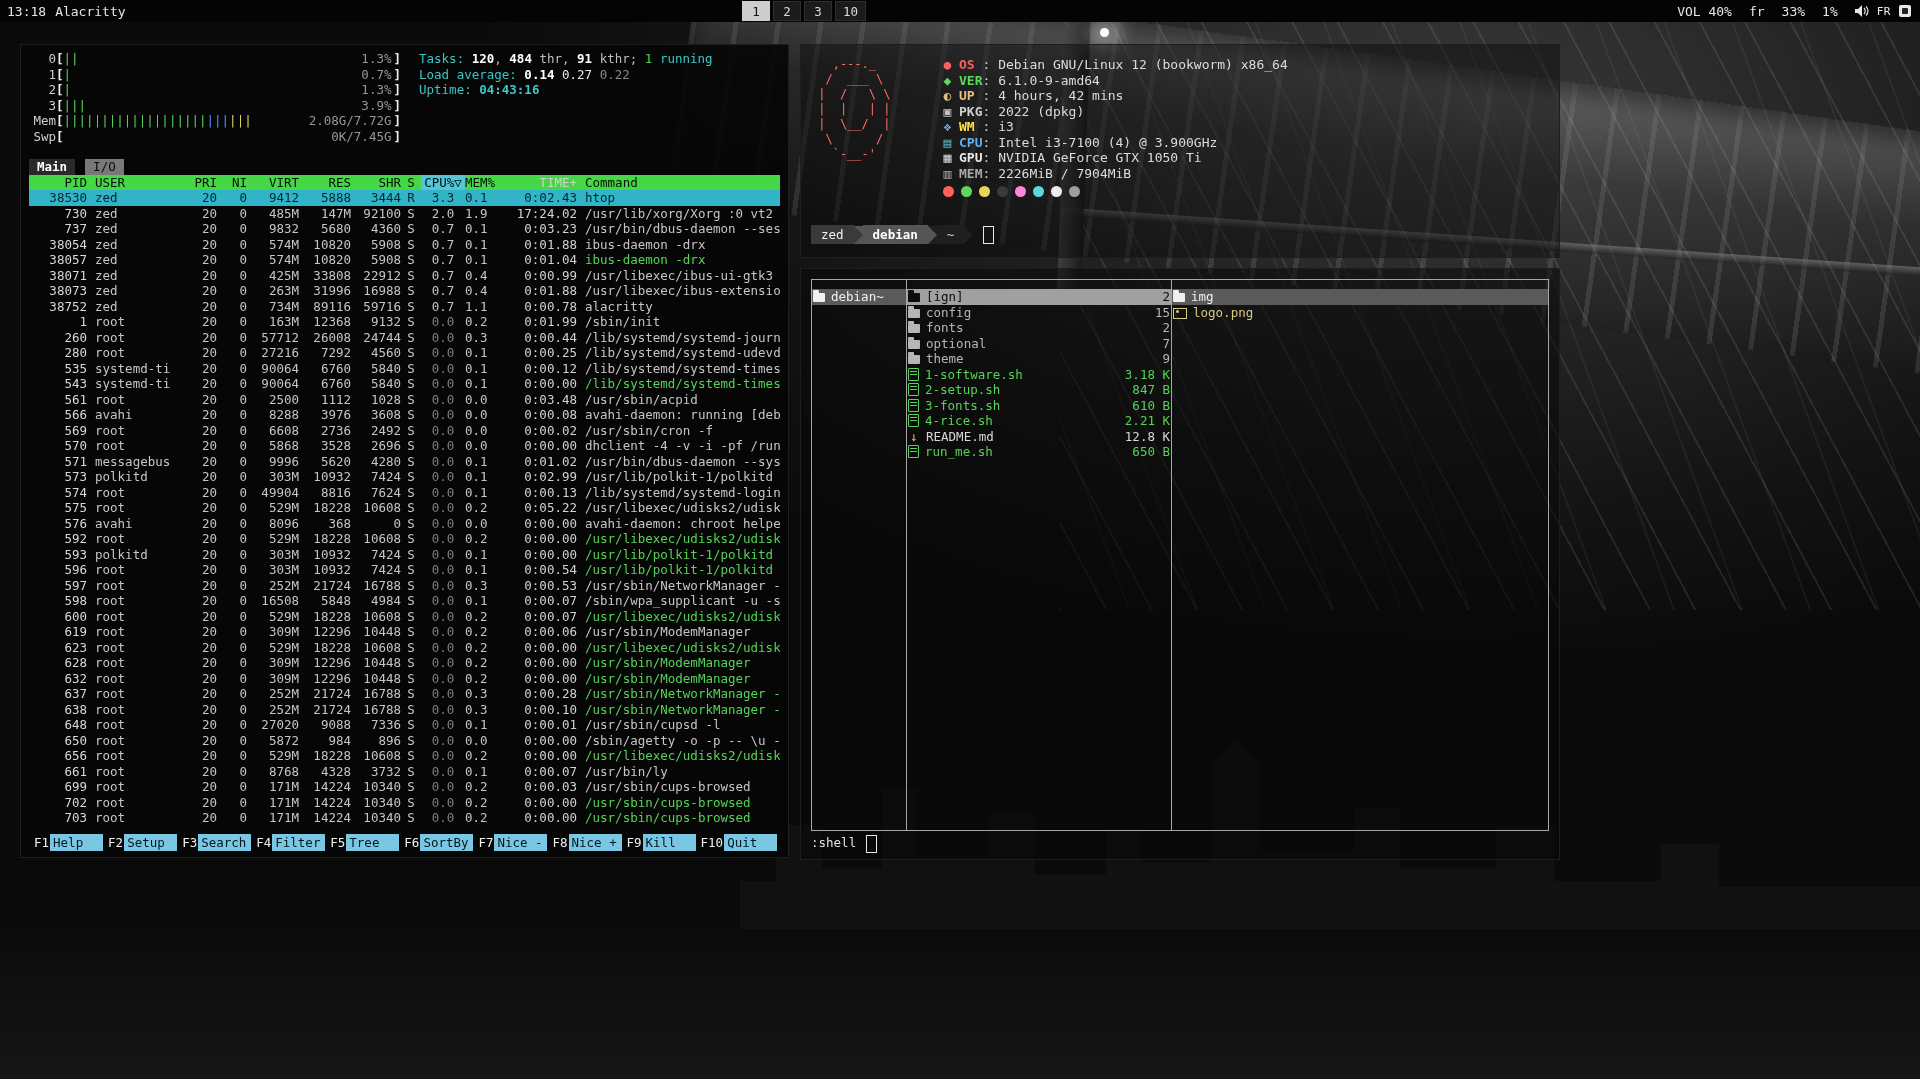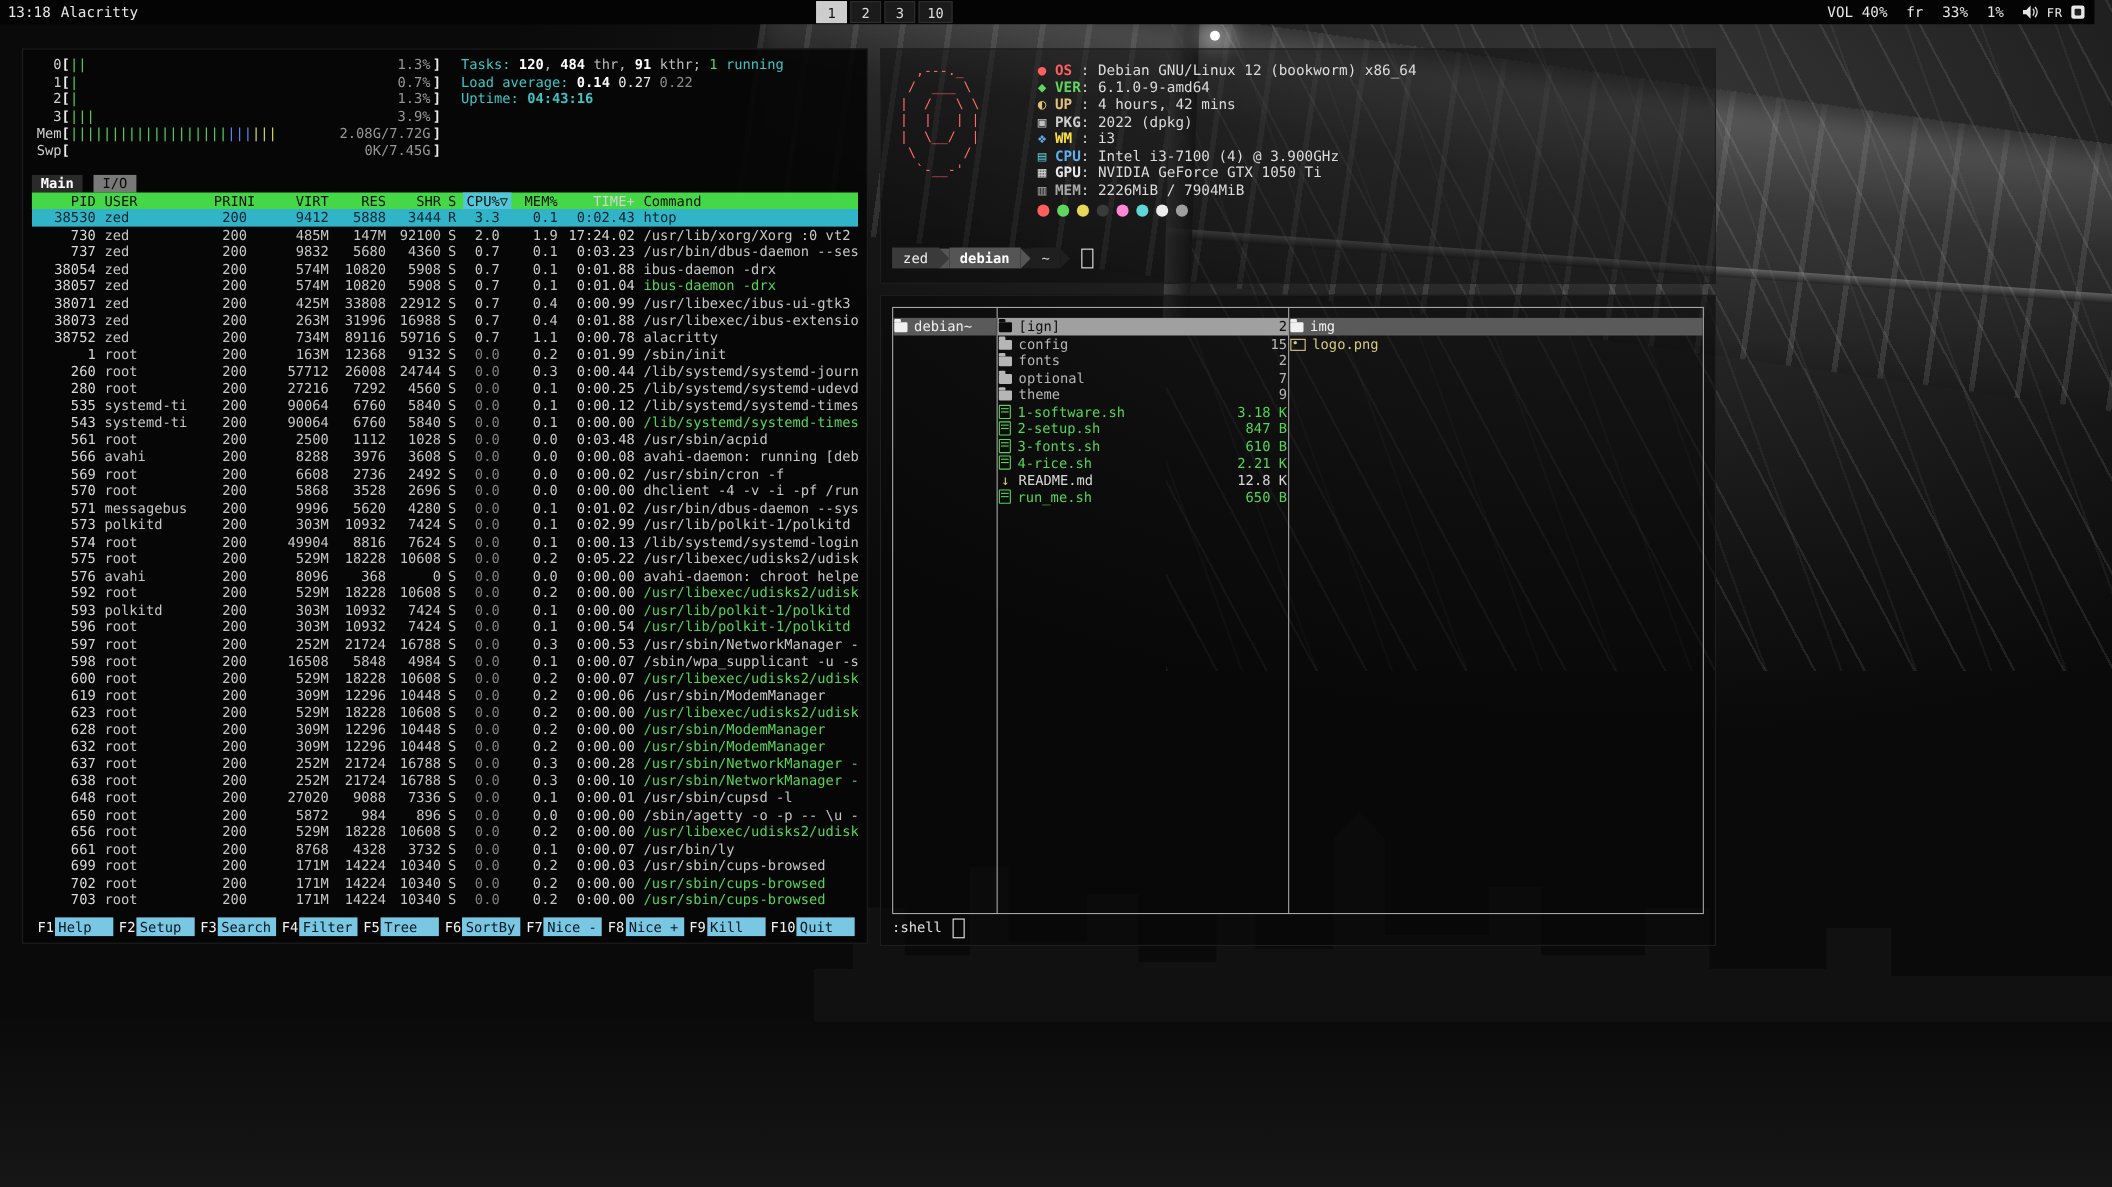--- a/index.html
+++ b/index.html
@@ -26,21 +26,21 @@
   .bg-tower{position:absolute;left:1062px;top:0;width:24px;height:300px;opacity:.8;
     transform:rotate(2deg);background:linear-gradient(90deg,#474747,#191919);}
   .bg-lamp{position:absolute;left:1100px;top:28px;width:9px;height:9px;border-radius:50%;
     background:#fff;box-shadow:0 0 20px 9px rgba(255,255,255,.5);}
   .bg-skyline{position:absolute;left:740px;bottom:130px;width:1180px;height:310px;background:#131313;opacity:.85;
     clip-path:polygon(0% 100%,0% 78%,3% 78%,3% 60%,7% 60%,7% 74%,12% 74%,12% 48%,15% 48%,15% 70%,21% 70%,21% 56%,25% 56%,25% 76%,31% 76%,31% 62%,34% 62%,34% 72%,40% 72%,40% 40%,42% 32%,44% 40%,44% 68%,52% 68%,52% 54%,56% 54%,56% 74%,64% 74%,64% 60%,69% 60%,69% 78%,78% 78%,78% 66%,83% 66%,83% 80%,100% 80%,100% 100%);}
   .bg-water{position:absolute;left:0;right:0;bottom:0;height:150px;
     background:linear-gradient(180deg,#0b0b0b,#161616);}
 
   
-  .topbar{position:absolute;top:0;left:0;right:16px;height:22px;background:#040404;z-index:60;
+  .topbar{position:absolute;top:0;left:0;right:0;height:22px;background:#040404;z-index:60;
     display:flex;align-items:center;color:#e6e6e6;font-size:13px;}
   .tb-left{display:flex;gap:9px;padding-left:7px}
   .tb-ws{position:absolute;left:742px;top:1px;bottom:1px;display:flex;gap:3px;align-items:stretch}
   .ws{min-width:12px;padding:0 7px;display:flex;align-items:center;justify-content:center;
     background:#1b1b1b;color:#dcdcdc;border:1px solid #2e2e2e;font-size:12.5px;cursor:default}
   .ws-active{background:#cdcdcd;color:#101010;border-color:#cdcdcd}
   .tb-right{margin-left:auto;display:flex;align-items:center;gap:17px;padding-right:9px}
   .tb-icons{display:flex;align-items:center;gap:8px}
   .tb-kbd{font-size:11px;color:#f0f0f0;letter-spacing:.5px}
   .tb-sq{width:12px;height:12px;background:#e8e8e8;border-radius:2px;position:relative}
@@ -68,27 +68,27 @@
   .c-txt{color:#bcbcbc}.c-dim{color:#8a8a8a}.c-green{color:#55d455}
   #htop-tabs{margin-top:15px;display:flex;gap:10px}
   .tab-active{background:#2a2a2a;color:#ffffff;font-weight:700;padding:0 8px}
   .tab{background:#787878;color:#0a0a0a;padding:0 8px}
   #htop-header{display:flex;background:#46d746;color:#041104;margin-top:0;cursor:default}
   #htop-header .sorted{background:#53c6da}
   .cl{display:inline-block;white-space:nowrap;overflow:hidden;flex:none}
   .cl-pid{width:58px;text-align:right}
   .cl-user{width:88px;padding-left:8px;text-align:left}
   .cl-pri{width:34px;text-align:right}
-  .cl-ni{width:30px;text-align:left}
+  .cl-ni{width:30px;text-align:right}
   .cl-virt{width:52px;text-align:right}
   .cl-res{width:52px;text-align:right}
   .cl-shr{width:50px;text-align:right}
   .cl-s{width:20px;text-align:center}
   .cl-cpu{width:44px;text-align:center}
-  .cl-mem{width:42px;text-align:right}
+  .cl-mem{width:42px;text-align:left}
   .cl-time{width:70px;text-align:right;color:#d2d2d2}
   .cl-cmd{flex:1 1 auto;padding-left:8px;text-align:left}
   #htop-rows{flex:1;overflow:hidden}
   .prow{display:flex;height:15.5px;cursor:default}
   .prow .cl-pid{color:#d9d9d9}
   .prow .dimv{color:#7f7f7f}
   .prow.g .cl-cmd{color:#55d455}
   .prow.sel{background:#31b4c8}
   .prow.sel .cl{color:#02262e !important}
   #fbar{display:flex;margin-top:auto;height:17px;line-height:17px;font-size:12.5px}

